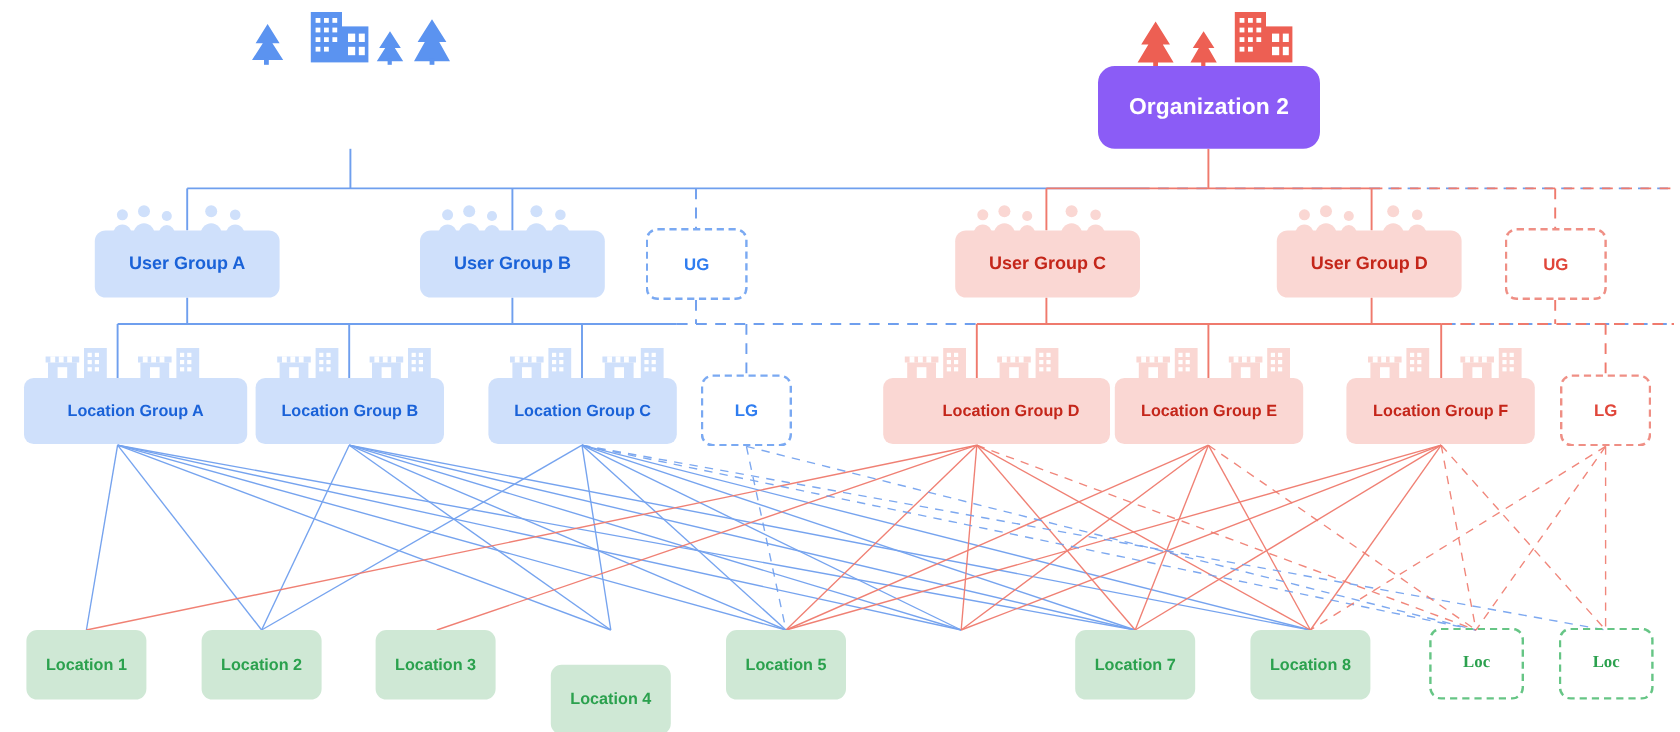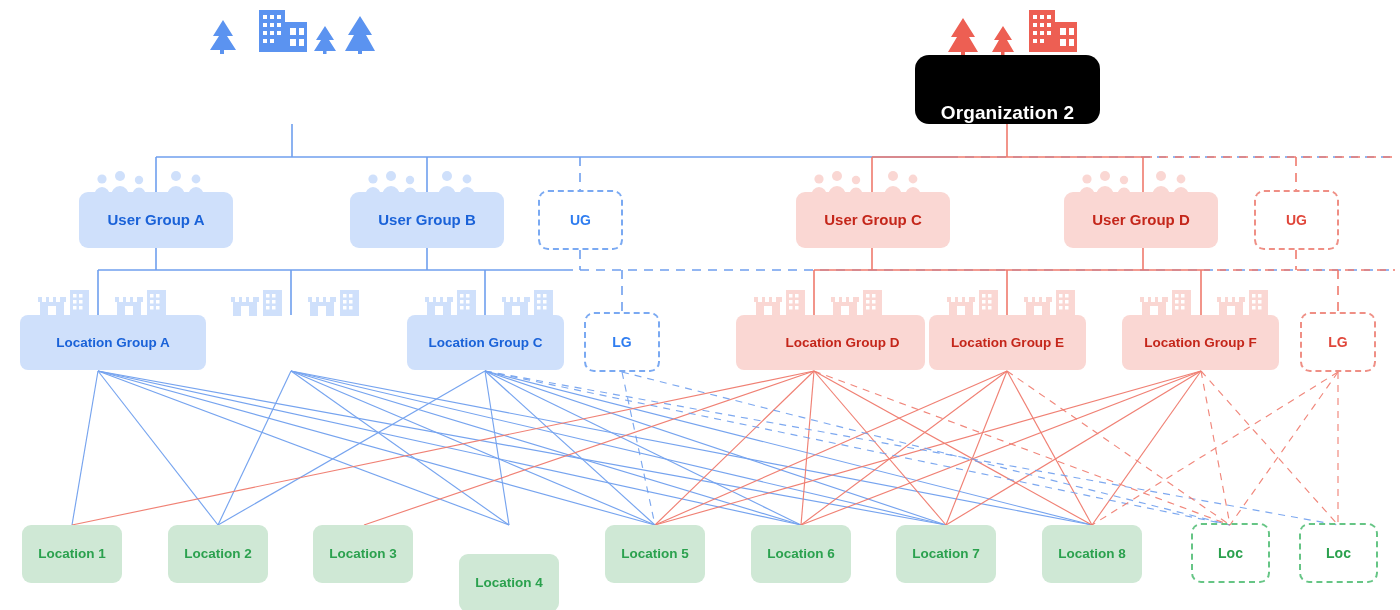--- a/index.html
+++ b/index.html
@@ -15,21 +15,21 @@
   .node{
     position:absolute;z-index:3;box-sizing:border-box;
     display:flex;align-items:center;justify-content:center;
     text-align:center;line-height:1.15;
   }
   .org{
     border-radius:14px;color:#ffffff;font-size:19px;font-weight:700;
     letter-spacing:.1px;
   }
   .org.blue{background:#5b93f0;}
-  .org.red{background:#000000;align-items:flex-end;}
+  .org.red{background:#8b5cf6;}
   .ug{
     border-radius:9px;font-size:15px;font-weight:700;
   }
   .ug.blue{background:#cfe0fb;color:#1a62d8;}
   .ug.red{background:#fad7d3;color:#c4261a;}
   .lg{
     border-radius:8px;font-size:13.5px;font-weight:700;
   }
   .lg.blue{background:#cfe0fb;color:#1a62d8;}
   .lg.red{background:#fad7d3;color:#c4261a;}
@@ -38,21 +38,21 @@
     font-size:13.5px;font-weight:700;
   }
   .ph{
     border-radius:10px;background:transparent;font-weight:700;
   }
   .ph.blue{border:2px dashed #7aa9f2;color:#2f7df0;}
   .ph.red{border:2px dashed #ef8f85;color:#e0463a;}
   .ph.green{border:2px dashed #66c585;color:#2ba14e;}
   .ph.ug-ph{font-size:14px;}
   .ph.lg-ph{font-size:14px;}
-  .ph.loc-ph{font-size:14px;}
+  .ph.loc-ph{font-size:14px;font-family:Liberation Serif, serif;}
 </style>
 </head>
 <body>
 
 <div id="stage">
 
   <svg class="layer" id="edges" viewBox="0 0 1400 610">
     <g id="tree-edges-blue" stroke="#6f9fee" stroke-width="1.6" fill="none">
       <path d="M292,124 L292,157"></path>
       <path d="M156,157 L949,157"></path>
@@ -330,20 +330,23 @@
   <div class="node ph blue ug-ph" style="left:538px;top:190px;width:85px;height:60px;">
     <span>UG</span>
   </div>
   <div class="node ph red ug-ph" style="left:1254px;top:190px;width:85px;height:60px;">
     <span>UG</span>
   </div>
 
   <div class="node lg blue" style="left:20px;top:315px;width:186px;height:55px;">
     <span>Location Group A</span>
   </div>
+  <div class="node lg blue" style="left:213px;top:315px;width:157px;height:55px;">
+    <span>Location Group B</span>
+  </div>
   <div class="node lg blue" style="left:407px;top:315px;width:157px;height:55px;">
     <span>Location Group C</span>
   </div>
   <div class="node lg red" style="left:736px;top:315px;width:189px;height:55px;padding-left:24px;">
     <span>Location Group D</span>
   </div>
   <div class="node lg red" style="left:929px;top:315px;width:157px;height:55px;">
     <span>Location Group E</span>
   </div>
   <div class="node lg red" style="left:1122px;top:315px;width:157px;height:55px;">
@@ -365,23 +368,20 @@
   </div>
   <div class="node loc" style="left:313px;top:525px;width:100px;height:58px;">
     <span>Location 3</span>
   </div>
   <div class="node loc" style="left:459px;top:525px;width:100px;height:58px;margin-top:29px;">
     <span>Location 4</span>
   </div>
   <div class="node loc" style="left:605px;top:525px;width:100px;height:58px;">
     <span>Location 5</span>
   </div>
-  <div class="node loc" style="left:751px;top:525px;width:100px;height:58px;">
-    <span>Location 6</span>
-  </div>
   <div class="node loc" style="left:896px;top:525px;width:100px;height:58px;">
     <span>Location 7</span>
   </div>
   <div class="node loc" style="left:1042px;top:525px;width:100px;height:58px;">
     <span>Location 8</span>
   </div>
 
   <div class="node ph green loc-ph" style="left:1191px;top:523px;width:79px;height:60px;">
     <span>Loc</span>
   </div>

